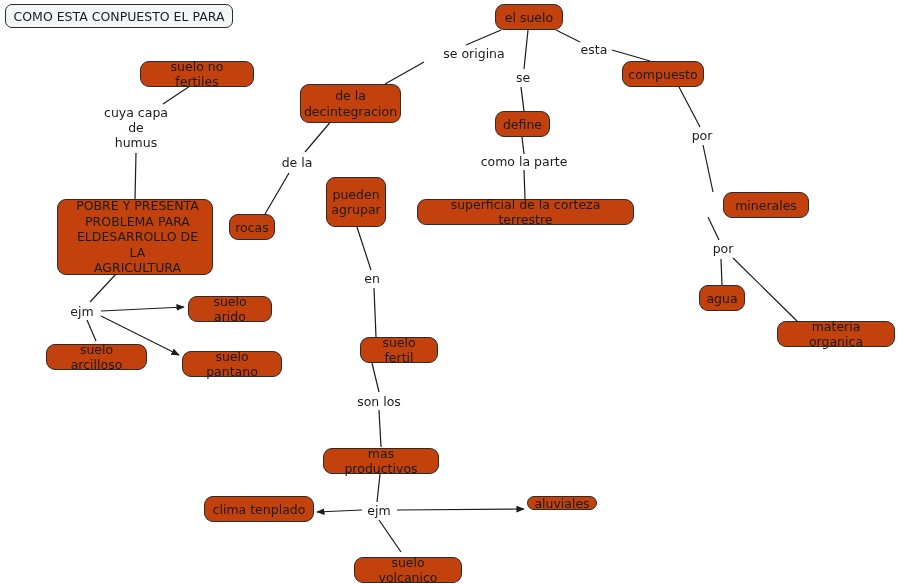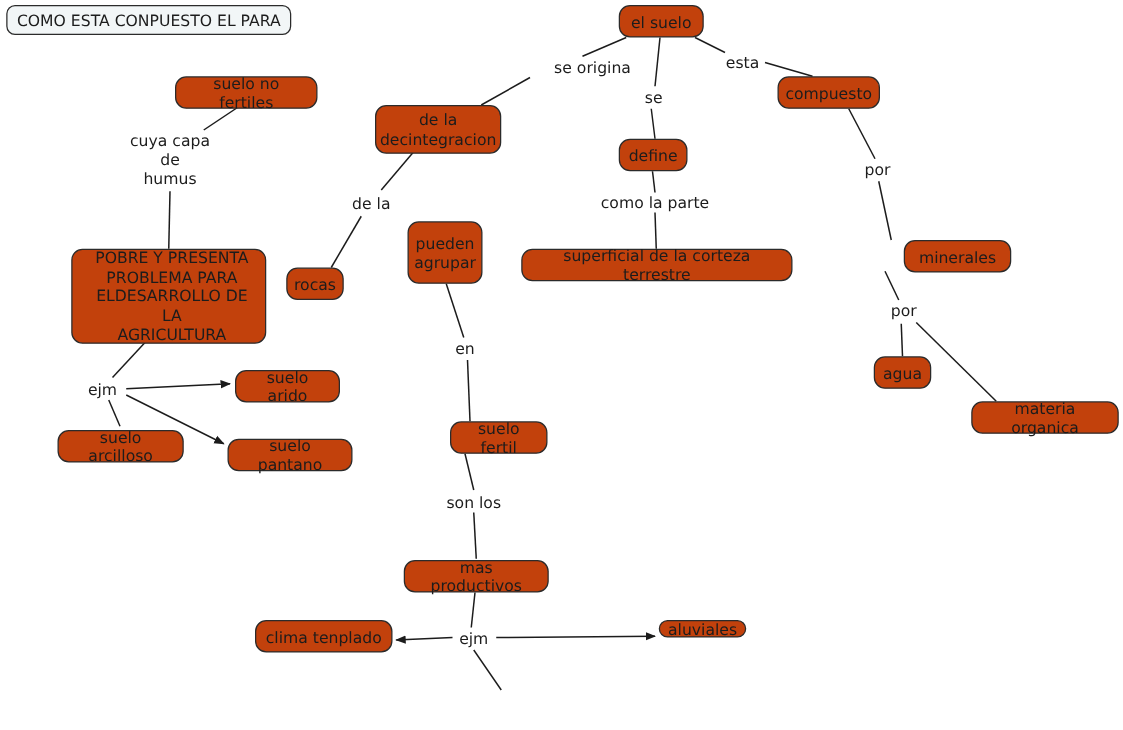--- a/index.html
+++ b/index.html
@@ -144,20 +144,21 @@
 agrupar</div>
 
   <div class="node" style="left:335px; top:337px; width:78px; height:26px;margin-left:25px;">suelo fertil</div>
 
   <div class="node" style="left:204px; top:496px; width:110px; height:26px;">clima tenplado</div>
 
   <div class="node" style="left:323px; top:448px; width:116px; height:26px;">mas productivos</div>
 
   <div class="node" style="left:527px; top:496px; width:70px; height:14px;">aluviales</div>
 
+  <div class="node" style="left:354px; top:557px; width:108px; height:26px;">suelo volcanico</div>
 
   <div class="node" style="left:140px; top:61px; width:114px; height:26px;">suelo no fertiles</div>
 
   <div class="node big-node" style="left:57px; top:199px; width:156px; height:76px;padding-left:12px;">POBRE Y PRESENTA
 PROBLEMA PARA
 ELDESARROLLO DE LA
 AGRICULTURA</div>
 
   <div class="node" style="left:188px; top:296px; width:84px; height:26px;">suelo arido</div>
 

